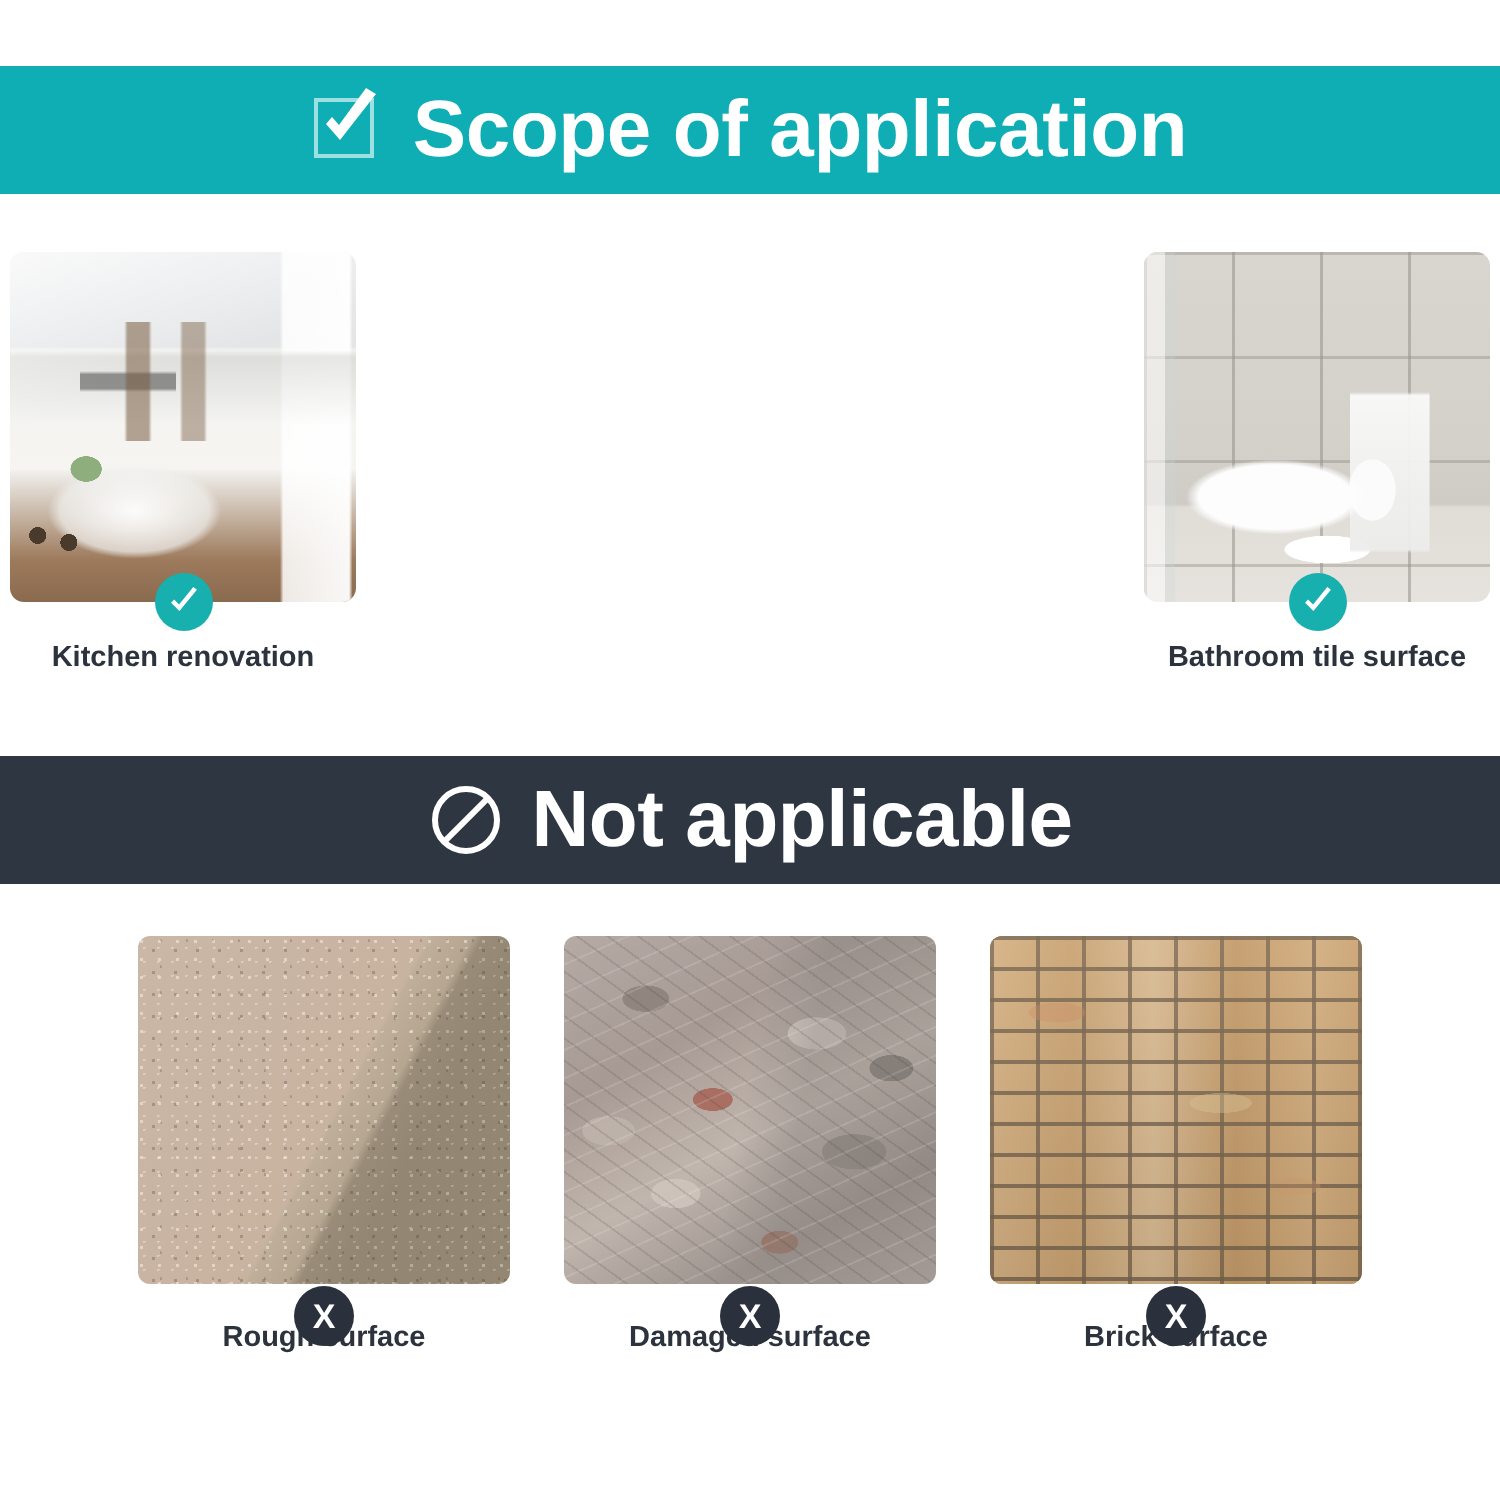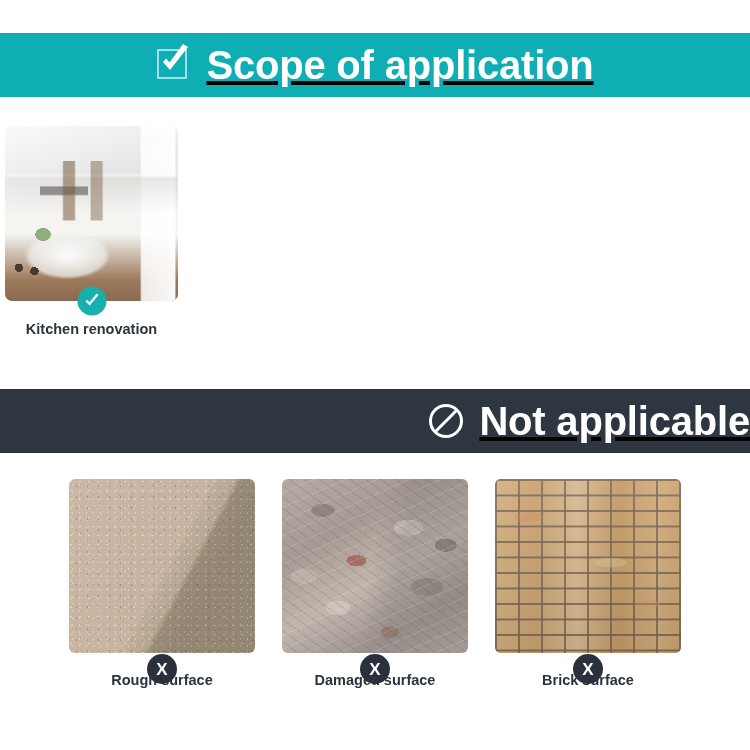--- a/index.html
+++ b/index.html
@@ -20,42 +20,40 @@
     width: 750px;
     display: flex;
     align-items: center;
     justify-content: center;
     box-sizing: border-box;
   }
   .banner-inner {
     display: flex;
     align-items: center;
     gap: 14px;
-    text-decoration: underline;
   }
   .banner-title {
     color: #ffffff;
     font-weight: bold;
     font-size: 40px;
     line-height: 1;
     letter-spacing: -0.2px;
     white-space: nowrap;
     font-family: "Liberation Sans", sans-serif;
   }
 
   #scope-banner {
     background: #0FADB4;
     height: 64px;
     margin-top: 33px;
   }
   #notapp-banner {
     background: #2E3642;
     height: 64px;
-    margin-top: 47px;
-    justify-content: flex-end;
+    margin-top: 36px;
   }
 
   
   .checkbox-icon {
     width: 36px;
     height: 36px;
     position: relative;
     flex: 0 0 auto;
   }
   .checkbox-icon .box {
@@ -410,20 +408,29 @@
   <div class="card">
     <div class="thumb img-kitchen"></div>
     <div class="badge check">
       <svg class="glyph-check" viewBox="0 0 20 20" aria-hidden="true">
         <path d="M3.2 10.4 L7.6 14.8 L16.8 3.6 L14.9 2.1 L7.4 11.3 L4.8 8.7 Z" fill="#ffffff"></path>
       </svg>
     </div>
     <div class="caption">Kitchen renovation</div>
   </div>
 
+  <div class="card">
+    <div class="thumb img-bath"></div>
+    <div class="badge check">
+      <svg class="glyph-check" viewBox="0 0 20 20" aria-hidden="true">
+        <path d="M3.2 10.4 L7.6 14.8 L16.8 3.6 L14.9 2.1 L7.4 11.3 L4.8 8.7 Z" fill="#ffffff"></path>
+      </svg>
+    </div>
+    <div class="caption">Bathroom tile surface</div>
+  </div>
 
 
 
 </div>
 
 <div class="banner" id="notapp-banner">
   <div class="banner-inner">
     <span class="ban-icon">
       <svg width="38" height="38" viewBox="0 0 38 38" aria-hidden="true">
         <circle cx="19" cy="19" r="15.5" fill="none" stroke="#ffffff" stroke-width="3"></circle>

